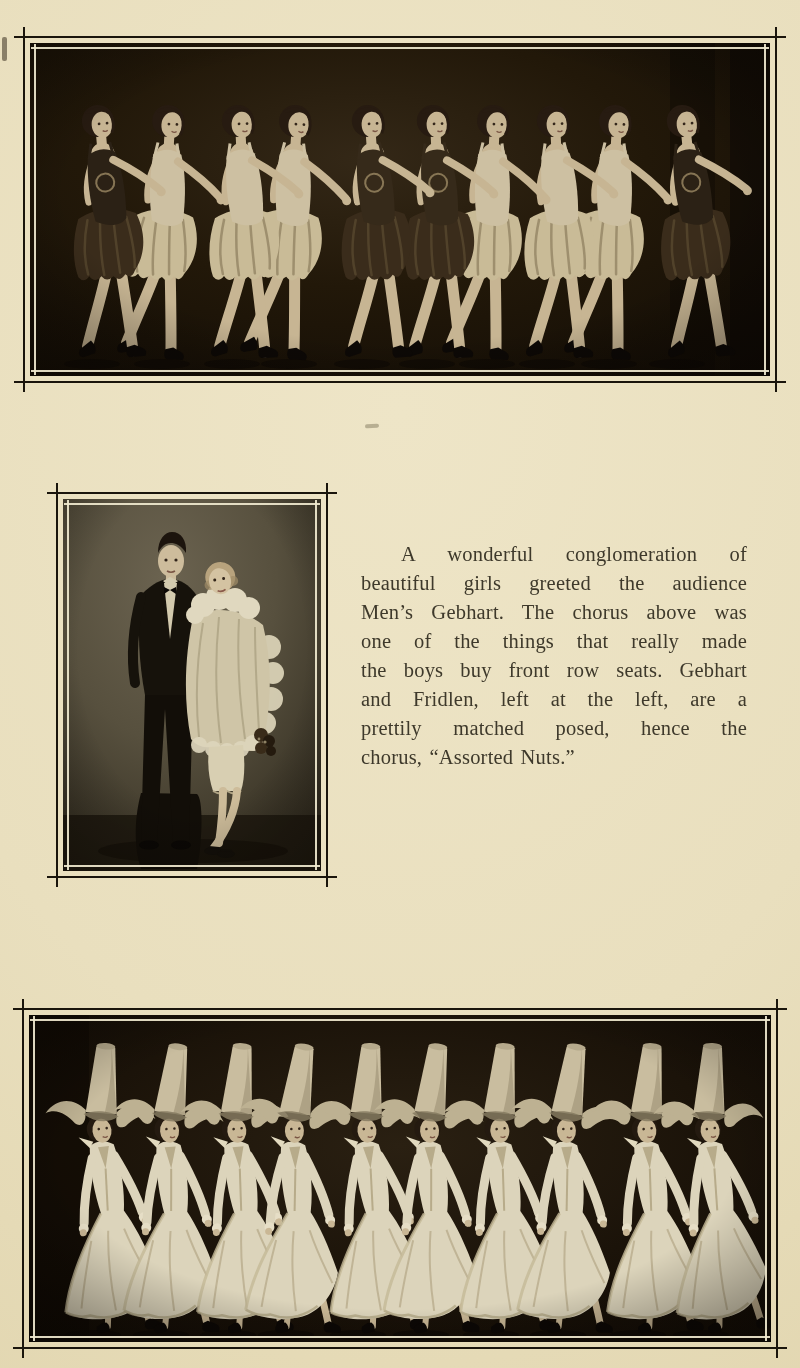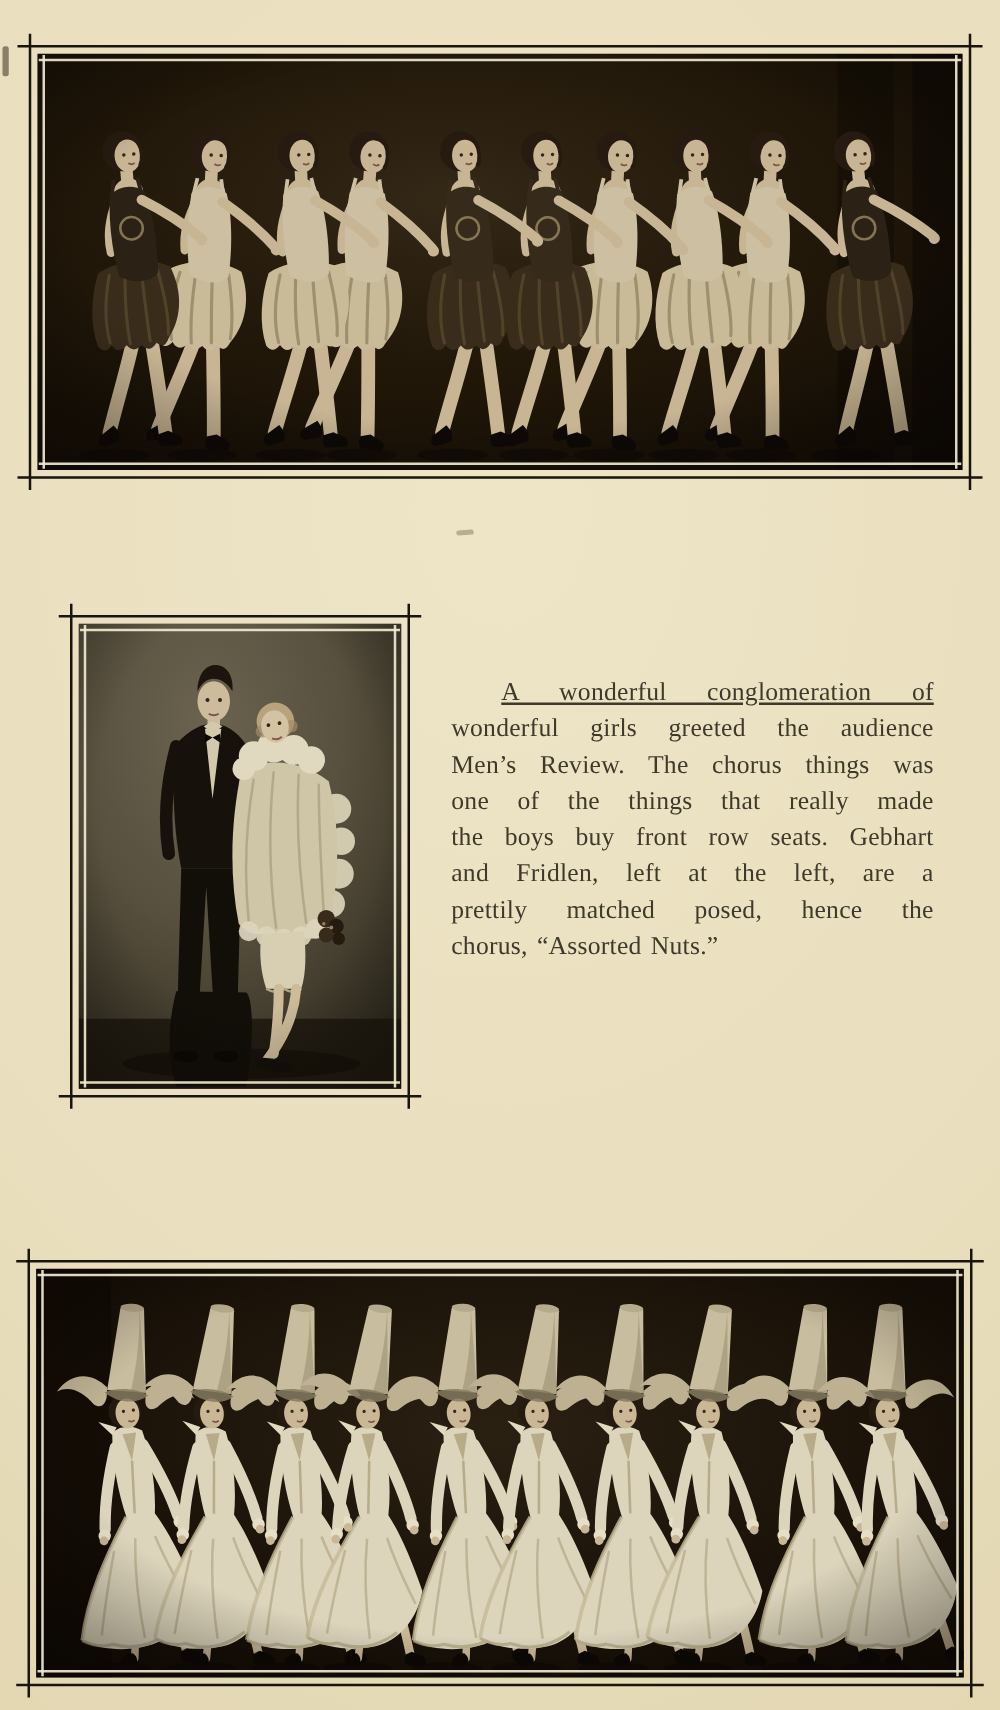--- a/index.html
+++ b/index.html
@@ -26,21 +26,21 @@
   .key.top{top:4px;} .key.bottom{bottom:4px;}
   .key.left{left:4px;} .key.right{right:4px;}
   .photo svg{position:absolute;inset:0;width:100%;height:100%;display:block;}
   
   #caption{
     position:absolute;left:361px;top:540px;width:386px;
     font-size:20.5px;line-height:29px;color:#3e392b;
     letter-spacing:.2px;word-spacing:2px;
   }
   .cap-line{text-align:justify;text-align-last:justify;}
-  .cap-line.first{padding-left:40px;text-decoration:underline;}
+  .cap-line.first{padding-left:40px;}
   .cap-line.end{text-align-last:left;}
   
   .speck{position:absolute;border-radius:2px;}
   
   .sk{stroke:var(--skin);fill:none;stroke-linecap:round;}
   .skf{fill:var(--skin);}
   .str{fill:none;stroke:var(--sk2);stroke-width:2.5;opacity:.75;stroke-linecap:round;}
   .shadow{fill:#0a0604;opacity:.5;}
 </style>
 </head>
@@ -222,22 +222,22 @@
     </svg>
     <div class="key h top"></div>
     <div class="key h bottom"></div>
     <div class="key v left"></div>
     <div class="key v right"></div>
   </div>
 </div>
 
 <div id="caption">
     <div class="cap-line first">A wonderful conglomeration of</div>
-    <div class="cap-line">wonderful girls greeted the audience</div>
-    <div class="cap-line">Men’s Review. The chorus things was</div>
+    <div class="cap-line">beautiful girls greeted the audience</div>
+    <div class="cap-line">Men’s Gebhart. The chorus above was</div>
     <div class="cap-line">one of the things that really made</div>
     <div class="cap-line">the boys buy front row seats. Gebhart</div>
     <div class="cap-line">and Fridlen, left at the left, are a</div>
     <div class="cap-line">prettily matched posed, hence the</div>
     <div class="cap-line end">chorus, “Assorted Nuts.”</div>
   </div>
 
 <div class="plate" style="left:22px;top:1008px;width:756px;height:341px;">
   <div class="rule h top"></div>
   <div class="rule h bottom"></div>

